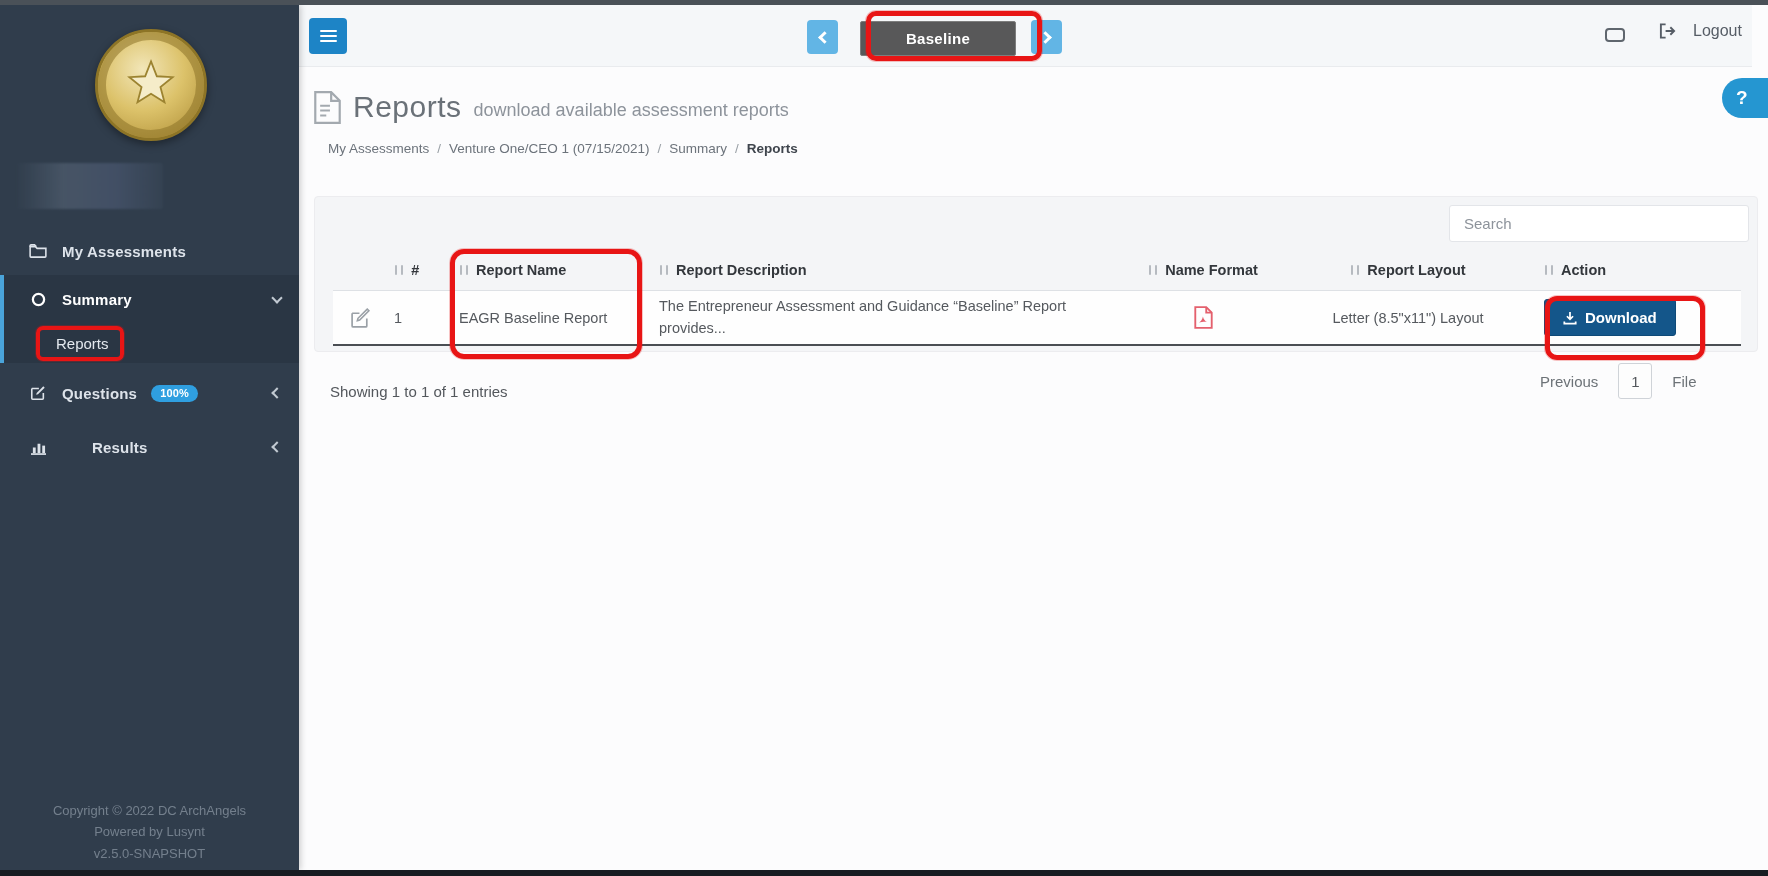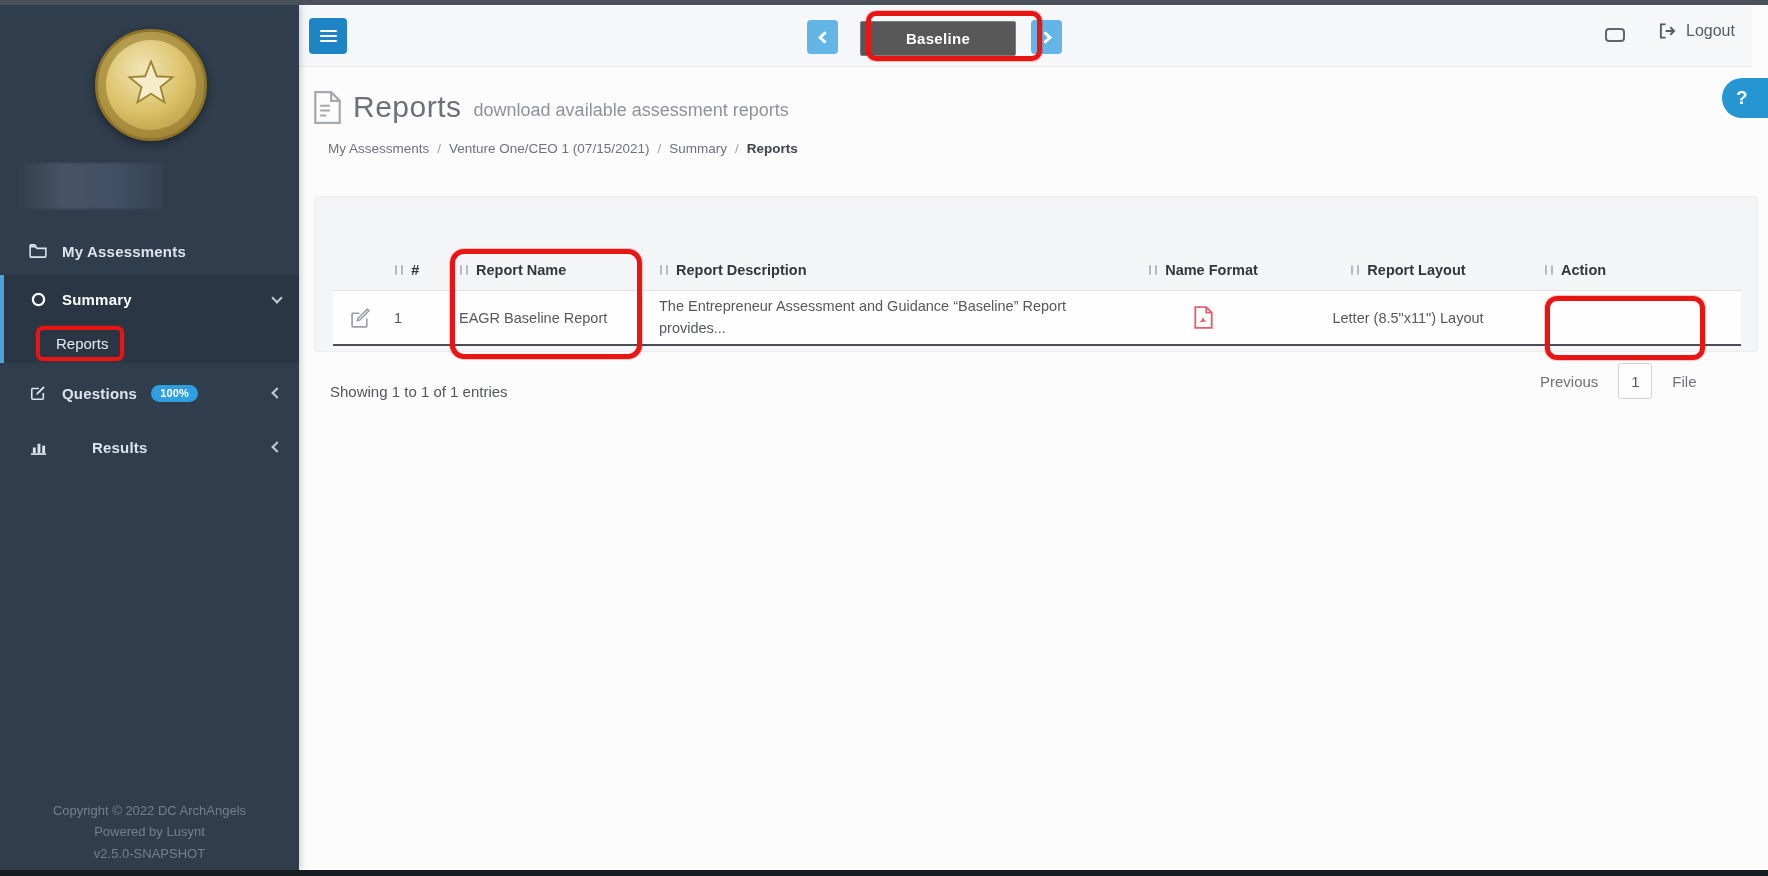--- a/index.html
+++ b/index.html
@@ -39,21 +39,21 @@
   .hamburger-glyph { display:block; width:17px; height:2.5px; background:#fff; border-radius:1px; box-shadow:0 5px 0 #fff, 0 -5px 0 #fff; }
   .arrow-btn { position:absolute; top:15px; width:31px; height:34px; background:#62b5e5; border:none; border-radius:4px; cursor:pointer; display:flex; align-items:center; justify-content:center; }
   .arrow-prev { left:524px; }
   .arrow-next { left:748px; }
   .arrow-btn .chev { width:9px; height:9px; border-color:#fff; border-width:3px; }
   .achev-left { transform:rotate(45deg); margin-left:3px; }
   .achev-right { transform:rotate(225deg); margin-right:3px; }
   .baseline-btn { position:absolute; left:577px; top:16px; width:156px; height:35px; background:#585859; color:#fff; font-weight:700; font-size:15px; letter-spacing:.3px; border:1px solid #7d7d7d; border-radius:2px; cursor:pointer; font-family:inherit; }
   .expand-btn { position:absolute; left:1322px; top:20px; width:26px; height:20px; background:transparent; border:none; cursor:pointer; }
   .expand-glyph { display:block; width:20px; height:14px; border:2px solid #5f666e; border-radius:4px; }
-  .logout { position:absolute; left:1376px; top:17px; display:flex; align-items:center; gap:10px; color:#565d66; font-size:16px; cursor:pointer; background:none; border:none; font-family:inherit; }
+  .logout { position:absolute; left:1376px; top:17px; display:flex; align-items:center; gap:17px; color:#565d66; font-size:16px; cursor:pointer; background:none; border:none; font-family:inherit; }
 
   
   .help-btn { position:absolute; left:1722px; top:78px; width:46px; height:40px; background:#2596d1; border:none; border-radius:20px 0 0 20px; color:#fff; font-size:19px; font-weight:700; cursor:pointer; z-index:8; padding-left:14px; text-align:left; font-family:inherit; }
 
   
   .page-head { position:absolute; left:314px; top:90px; display:flex; align-items:flex-end; gap:12px; }
   .page-title { font-size:30px; color:#6a7178; font-weight:400; letter-spacing:.5px; }
   .page-subtitle { font-size:18px; color:#8d939b; padding-bottom:3px; }
   .breadcrumb { position:absolute; left:328px; top:141px; font-size:13.5px; color:#6c737b; display:flex; gap:8px; align-items:center; }
   .breadcrumb .sep { color:#9aa0a6; }
@@ -222,20 +222,21 @@
     <span class="crumb-link">My Assessments</span>
     <span class="sep">/</span>
     <span class="crumb-link">Venture One/CEO 1 (07/15/2021)</span>
     <span class="sep">/</span>
     <span class="crumb-link">Summary</span>
     <span class="sep">/</span>
     <span class="current">Reports</span>
   </div>
 
   <div class="card">
+    <input class="search-input" type="text" placeholder="Search" style="">
 
     <div class="tbl">
       <div class="trow thead">
         <div class="cell c-edit"></div>
         <div class="cell c-num">
           <span class="sort"></span>
           <span class="hash">#</span>
         </div>
         <div class="cell c-name">
           <span class="sort"></span>
@@ -278,20 +279,31 @@
         <div class="cell c-fmt">
           <span>
             <svg width="19" height="23" viewBox="0 0 17 21">
                 <path d="M1 1h10l5 5v14H1z" fill="none" stroke="#e4606d" stroke-width="1.7"></path>
                 <path d="M11 1v5h5" fill="none" stroke="#e4606d" stroke-width="1.7"></path>
                 <path d="M4.5 15c1.5-.8 3-3.2 3.5-5.5.3 2 1.8 4.5 4 5-2.5-.3-5.5 0-7.5.5z" fill="#e4606d"></path>
               </svg>
           </span>
         </div>
         <div class="cell c-layout">Letter (8.5"x11") Layout</div>
+        <div class="cell c-action">
+          <button class="download-btn">
+            <span>
+              <svg width="14" height="14" viewBox="0 0 16 16">
+                  <path d="M8 1v8M4.5 6L8 9.5 11.5 6" fill="none" stroke="#fff" stroke-width="2"></path>
+                  <path d="M1.5 12v2.5h13V12" fill="none" stroke="#fff" stroke-width="2"></path>
+                </svg>
+            </span>
+            <span>Download</span>
+          </button>
+        </div>
       </div>
     </div>
   </div>
 
   <div class="tbl-summary">Showing 1 to 1 of 1 entries</div>
 
   <div class="pagination">
     <button class="page-btn">Previous</button>
     <button class="page-btn page-current">1</button>
     <button class="page-btn">File</button>

